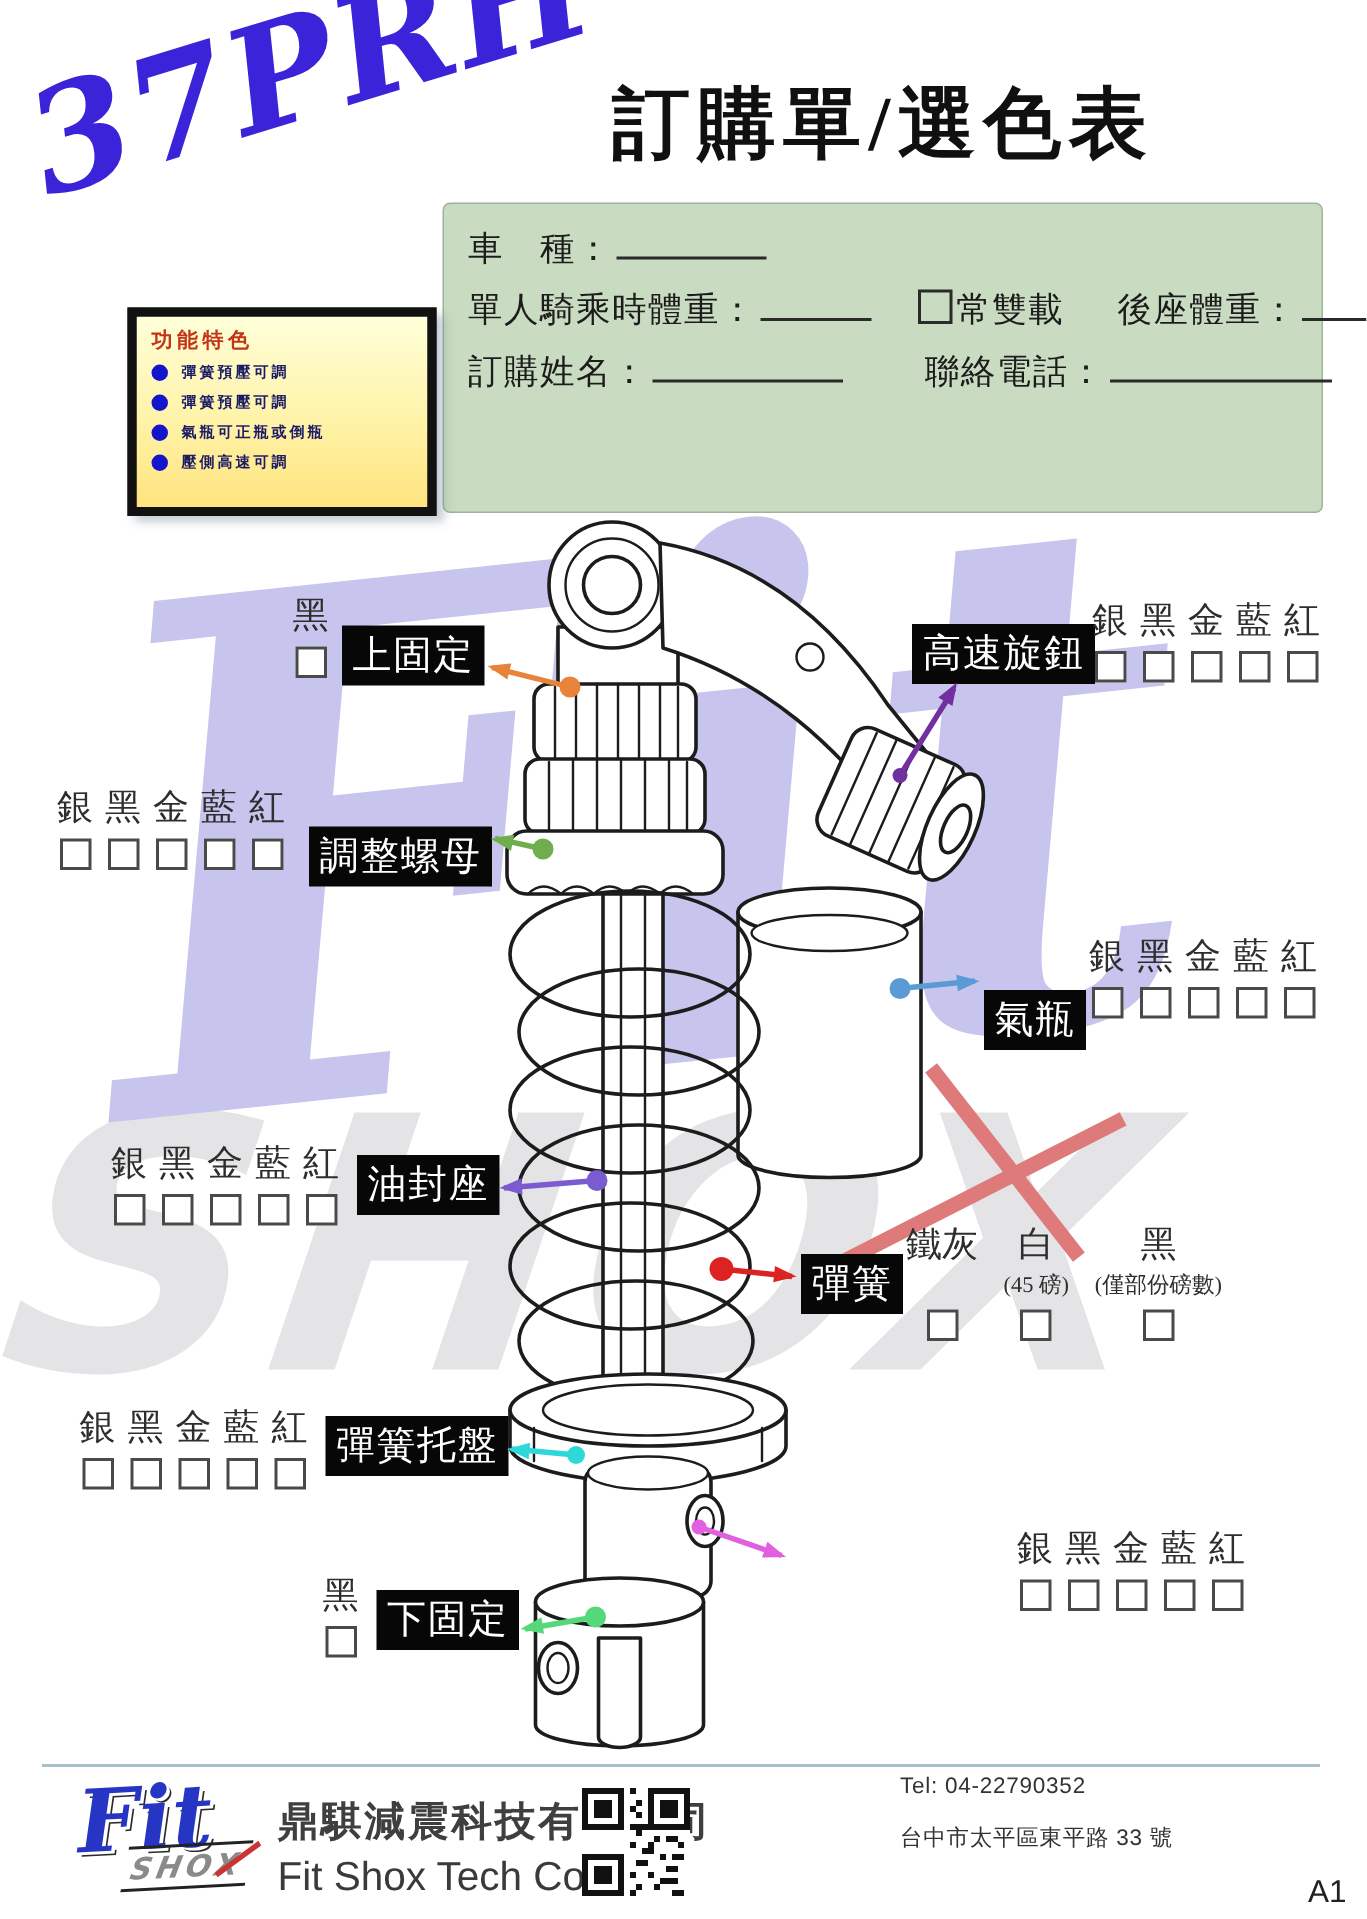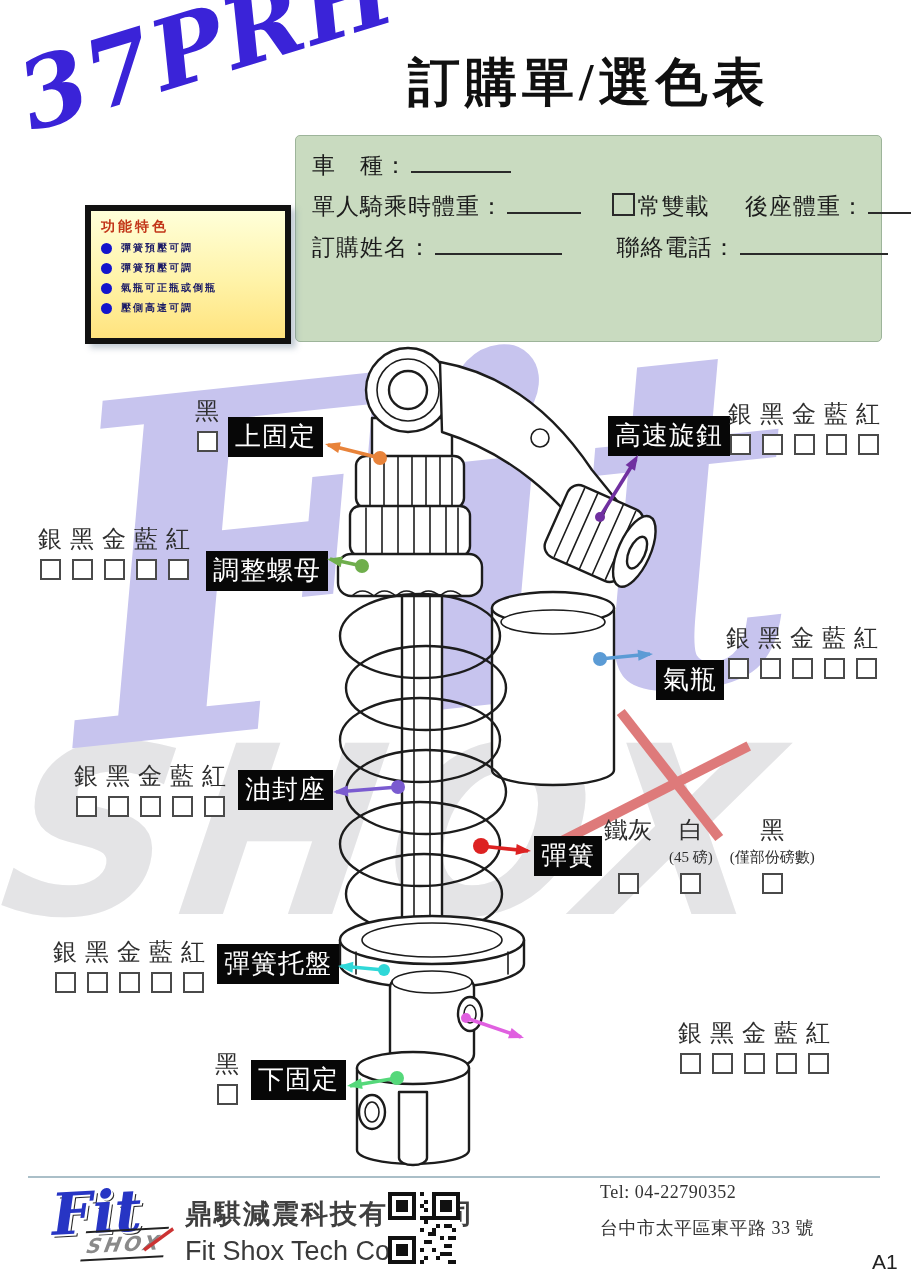--- a/index.html
+++ b/index.html
@@ -70,22 +70,22 @@
         color:#2735c4;line-height:.9;text-shadow:2px 2px 0 #fff,3px 3px 0 #2a2a2a;}
   .logo-shox{position:relative;margin:-8px 0 0 30px;font-family:"DejaVu Sans",sans-serif;font-style:italic;
         font-weight:bold;font-size:20px;letter-spacing:3px;color:#8a8a8a;border-top:2px solid #222;
         border-bottom:2px solid #222;width:max-content;padding:1px 4px;transform:skewX(-14deg);}
   .logo-slash{position:absolute;right:-8px;top:8px;width:32px;height:4px;background:#c33;transform:rotate(-38deg);}
   .company-zh{position:absolute;left:185px;top:1196px;font-size:27px;font-weight:bold;color:#3f3f3f;
         letter-spacing:2px;z-index:3;}
   .company-en{position:absolute;left:185px;top:1236px;font-size:27px;color:#3a3a3a;z-index:3;
         font-family:"Liberation Sans",sans-serif;}
   .qr{position:absolute;left:388px;top:1192px;z-index:3;}
-  .contact{position:absolute;left:600px;z-index:3;font-size:18px;color:#333;
-        font-family:Liberation Serif, serif;letter-spacing:.5px;}
+  .contact{position:absolute;left:600px;z-index:3;font-size:15px;color:#333;
+        font-family:Liberation Sans, sans-serif;letter-spacing:.5px;}
   .page-code{position:absolute;left:872px;top:1250px;font-size:21px;color:#222;z-index:3;
         font-family:"Liberation Sans",sans-serif;}
 </style>
 </head>
 <body>
 
 <div id="page">
 
   <div class="wm-shox">SHOX</div>
   <div class="wm-slash-a"></div>

